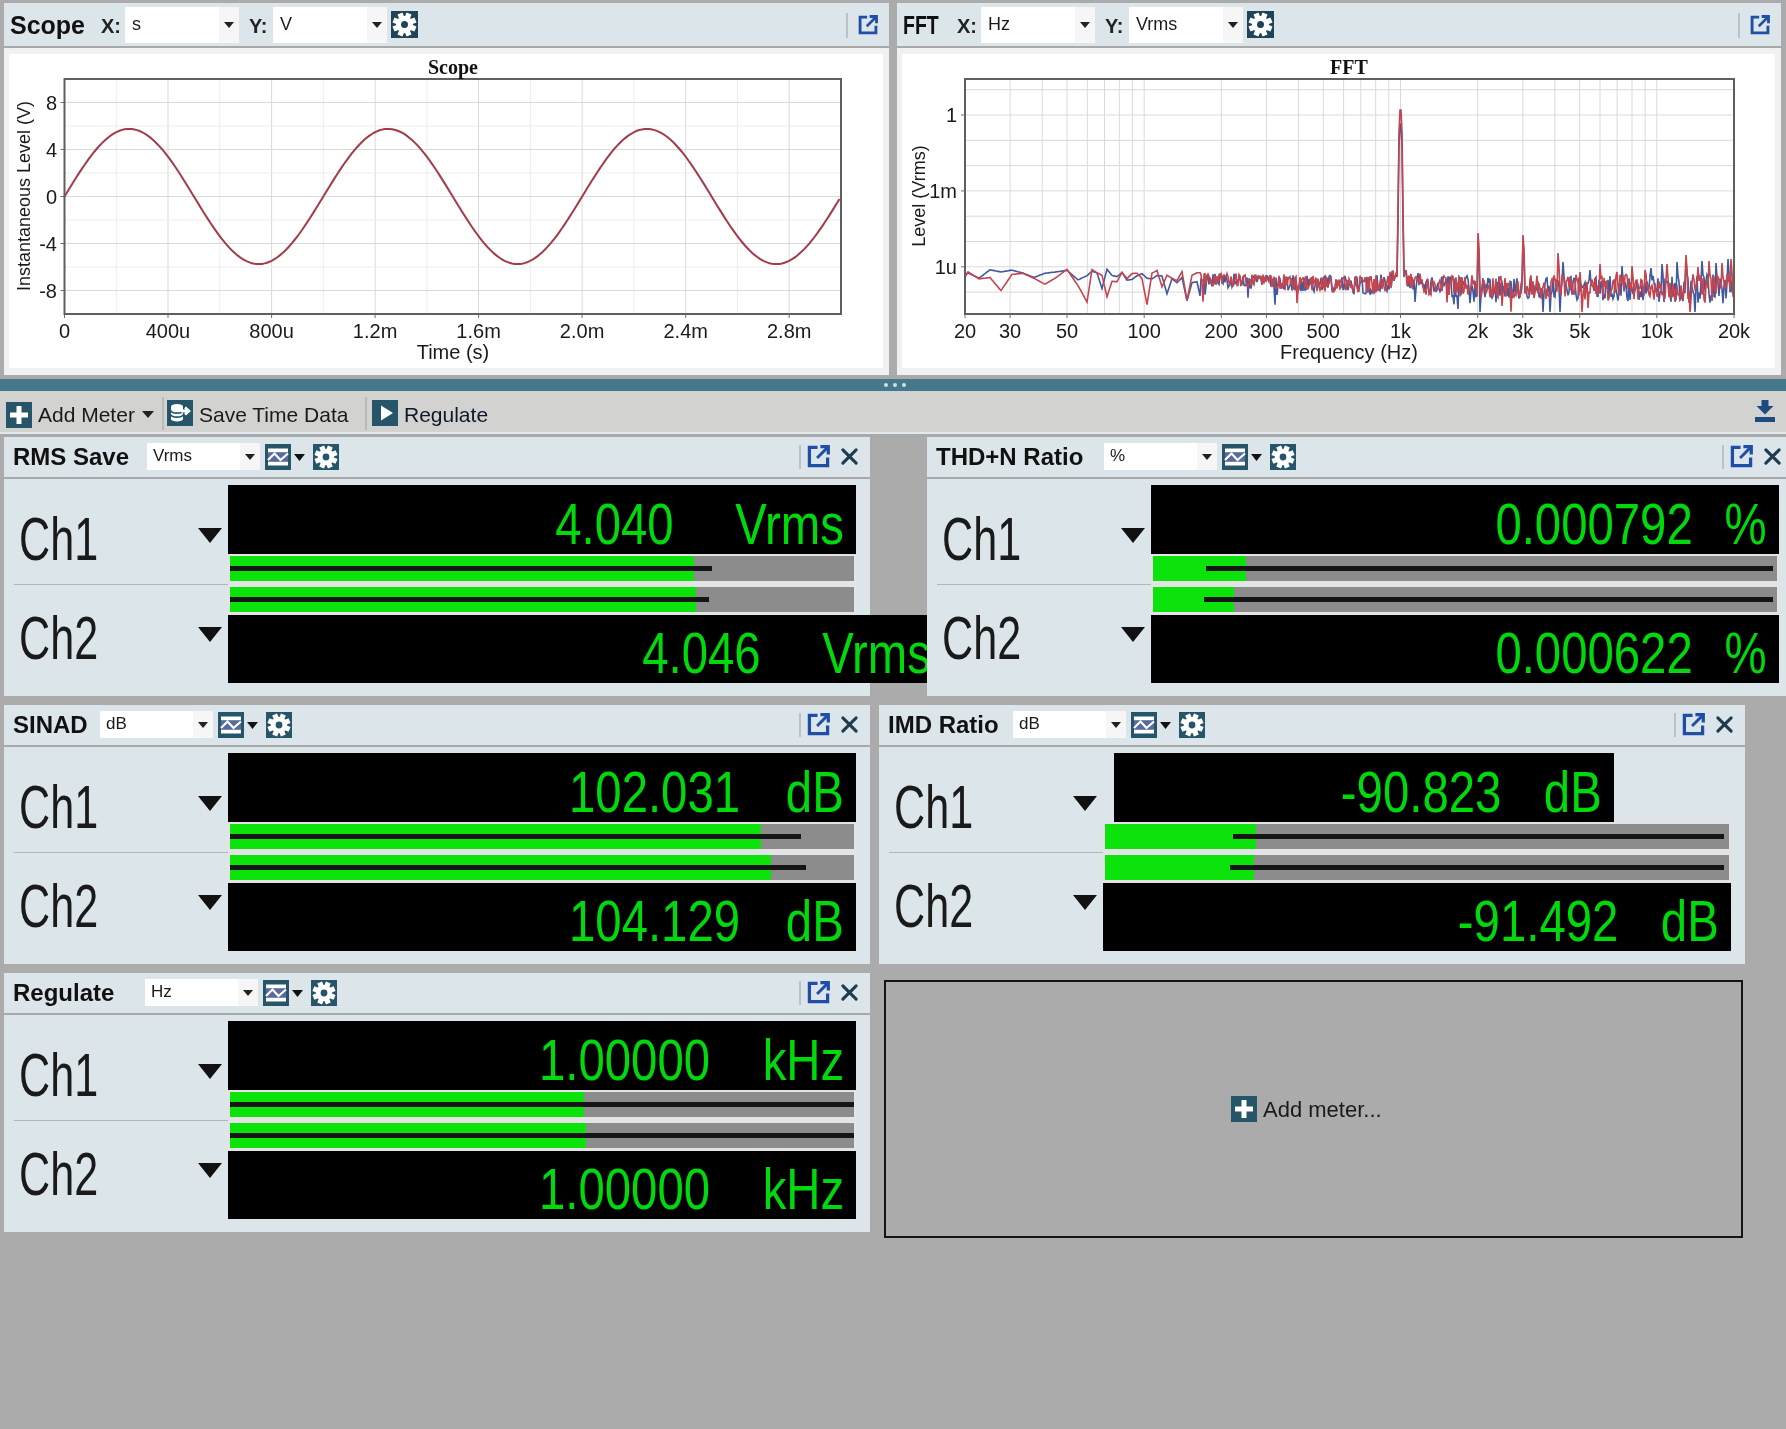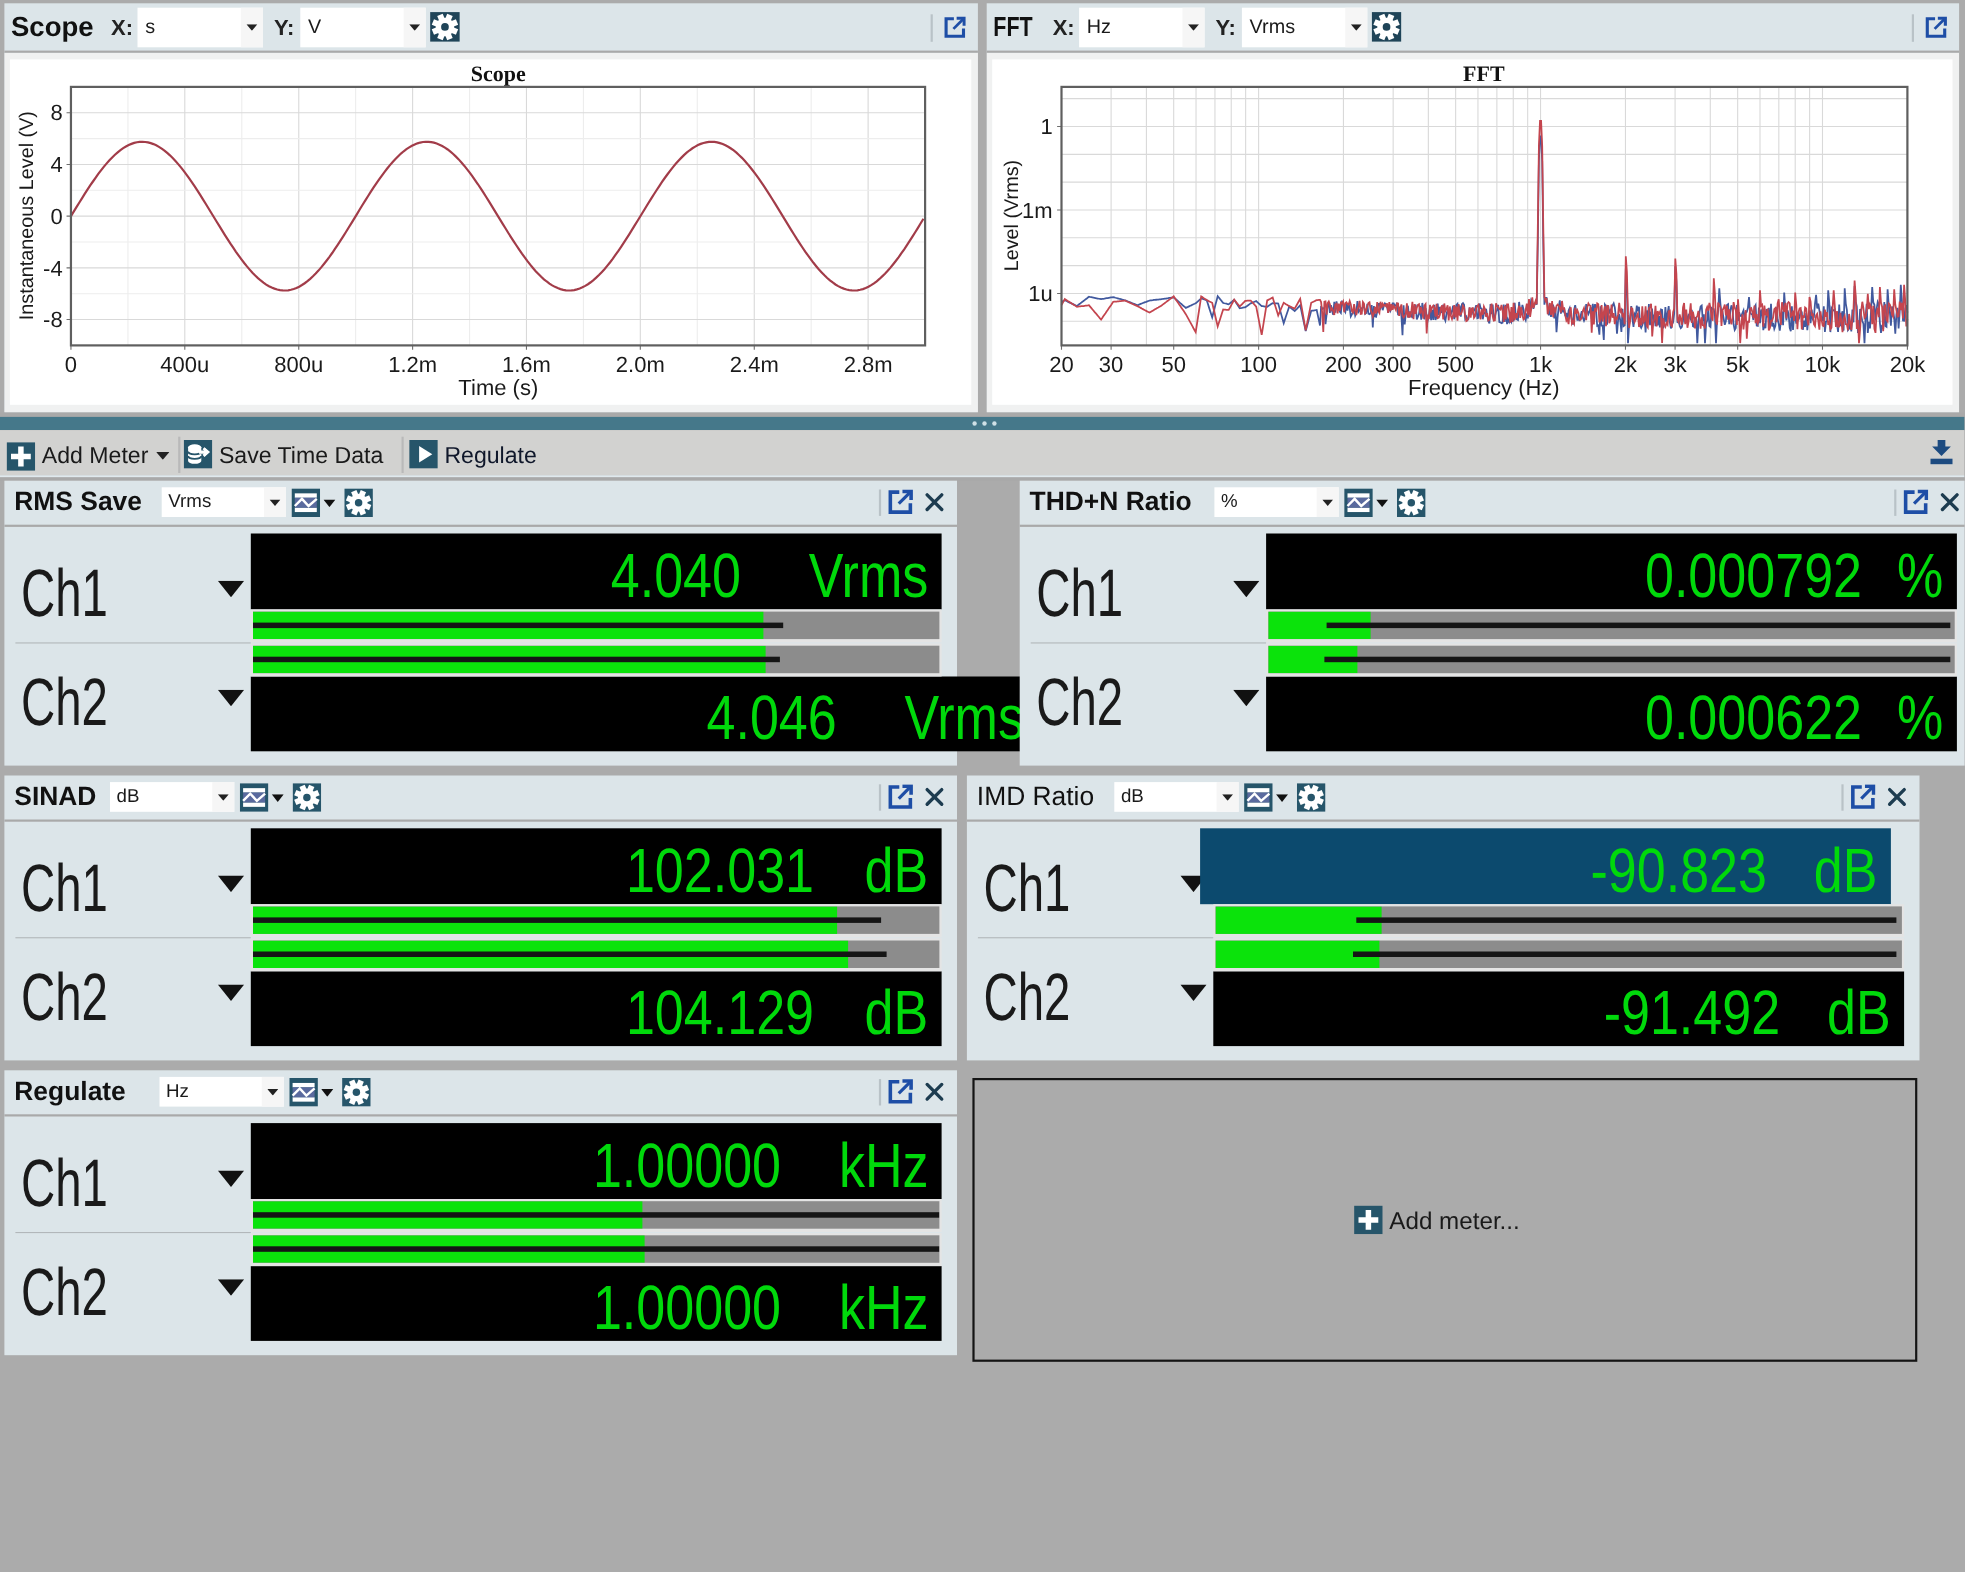--- a/index.html
+++ b/index.html
@@ -467,21 +467,21 @@
       </div>
     </div>
     <div style="position:absolute;left:224px;top:148px;width:628px;height:30px;background:#e4e4e4">
       <div style="position:absolute;left:2px;right:2px;top:2px;bottom:3px;background:#8c8c8c;overflow:hidden">
         <div style="position:absolute;left:0;top:0;bottom:0;width:86.7%;background:#0be30b"></div>
         <div style="position:absolute;left:0.0%;width:92.3%;top:10px;height:5px;background:#151515"></div>
       </div>
     </div>
   </div>
 <div style="position:absolute;left:879px;top:705px;width:866px;height:259px;background:#dce5e9">
-    <span style="position:absolute;left:9px;top:6px;font-size:24px;font-weight:normal;color:#111">IMD Ratio</span>
+    <span style="position:absolute;left:9px;top:6px;font-size:24px;font-weight:bold;color:#111">IMD Ratio</span>
     <div style="position:absolute;left:134px;top:6px;width:113px;height:27px;background:#fff">
       <div style="position:absolute;right:0;top:0;width:20px;height:27px;background:#f6f6f6"></div>
       <span style="position:absolute;left:6px;top:50%;transform:translateY(-54%);font-size:17px;color:#1a1a1a">dB</span>
       <svg width="10" height="6" style="position:absolute;left:98px;top:10.5px">
         <path d="M0 0 L10 0 L5.0 6 Z" fill="#222"></path>
       </svg>
     </div>
     <svg width="26" height="26" style="position:absolute;left:252px;top:7px">
       <rect width="26" height="26" fill="#26556a"></rect>
       <rect x="3" y="4.5" width="20" height="4" fill="#fff"></rect>
@@ -517,21 +517,21 @@
     <div style="position:absolute;left:0;top:40px;width:866px;height:2px;background:#a9a9a9"></div>
     <div style="position:absolute;left:10px;top:147px;width:214px;height:1px;background:#b2b7ba"></div>
     <div style="position:absolute;left:15px;height:99px;display:flex;align-items:center;padding-top:8px;font-size:61px;color:#1a1a1a;transform:scaleX(0.707);transform-origin:left center;top:48px">Ch1</div>
     <div style="position:absolute;left:15px;height:99px;display:flex;align-items:center;padding-top:8px;font-size:61px;color:#1a1a1a;transform:scaleX(0.707);transform-origin:left center;top:147px">Ch2</div>
     <svg width="24" height="15" style="position:absolute;left:194px;top:91px">
       <path d="M0 0 L24 0 L12.0 15 Z" fill="#111"></path>
     </svg>
     <svg width="24" height="15" style="position:absolute;left:194px;top:190px">
       <path d="M0 0 L24 0 L12.0 15 Z" fill="#111"></path>
     </svg>
-    <div style="position:absolute;left:212px;top:48px;width:628px;height:69px;background:#0c4a6e">
+    <div style="position:absolute;left:235px;top:48px;width:500px;height:69px;background:#000000">
       <span style="position:absolute;right:113px;top:calc(50% + 4px);transform:translateY(-50%) scaleX(0.83);transform-origin:right center;font-size:57px;color:#00d90b">-90.823</span>
       <span style="position:absolute;right:12px;top:calc(50% + 4px);transform:translateY(-50%) scaleX(0.83);transform-origin:right center;font-size:57px;color:#00d90b">dB</span>
     </div>
     <div style="position:absolute;left:224px;top:178px;width:628px;height:68px;background:#000">
       <span style="position:absolute;right:113px;top:calc(50% + 4px);transform:translateY(-50%) scaleX(0.83);transform-origin:right center;font-size:57px;color:#00d90b">-91.492</span>
       <span style="position:absolute;right:12px;top:calc(50% + 4px);transform:translateY(-50%) scaleX(0.83);transform-origin:right center;font-size:57px;color:#00d90b">dB</span>
     </div>
     <div style="position:absolute;left:224px;top:117px;width:628px;height:30px;background:#e4e4e4">
       <div style="position:absolute;left:2px;right:2px;top:2px;bottom:3px;background:#8c8c8c;overflow:hidden">
         <div style="position:absolute;left:0;top:0;bottom:0;width:24.2%;background:#0be30b"></div>

